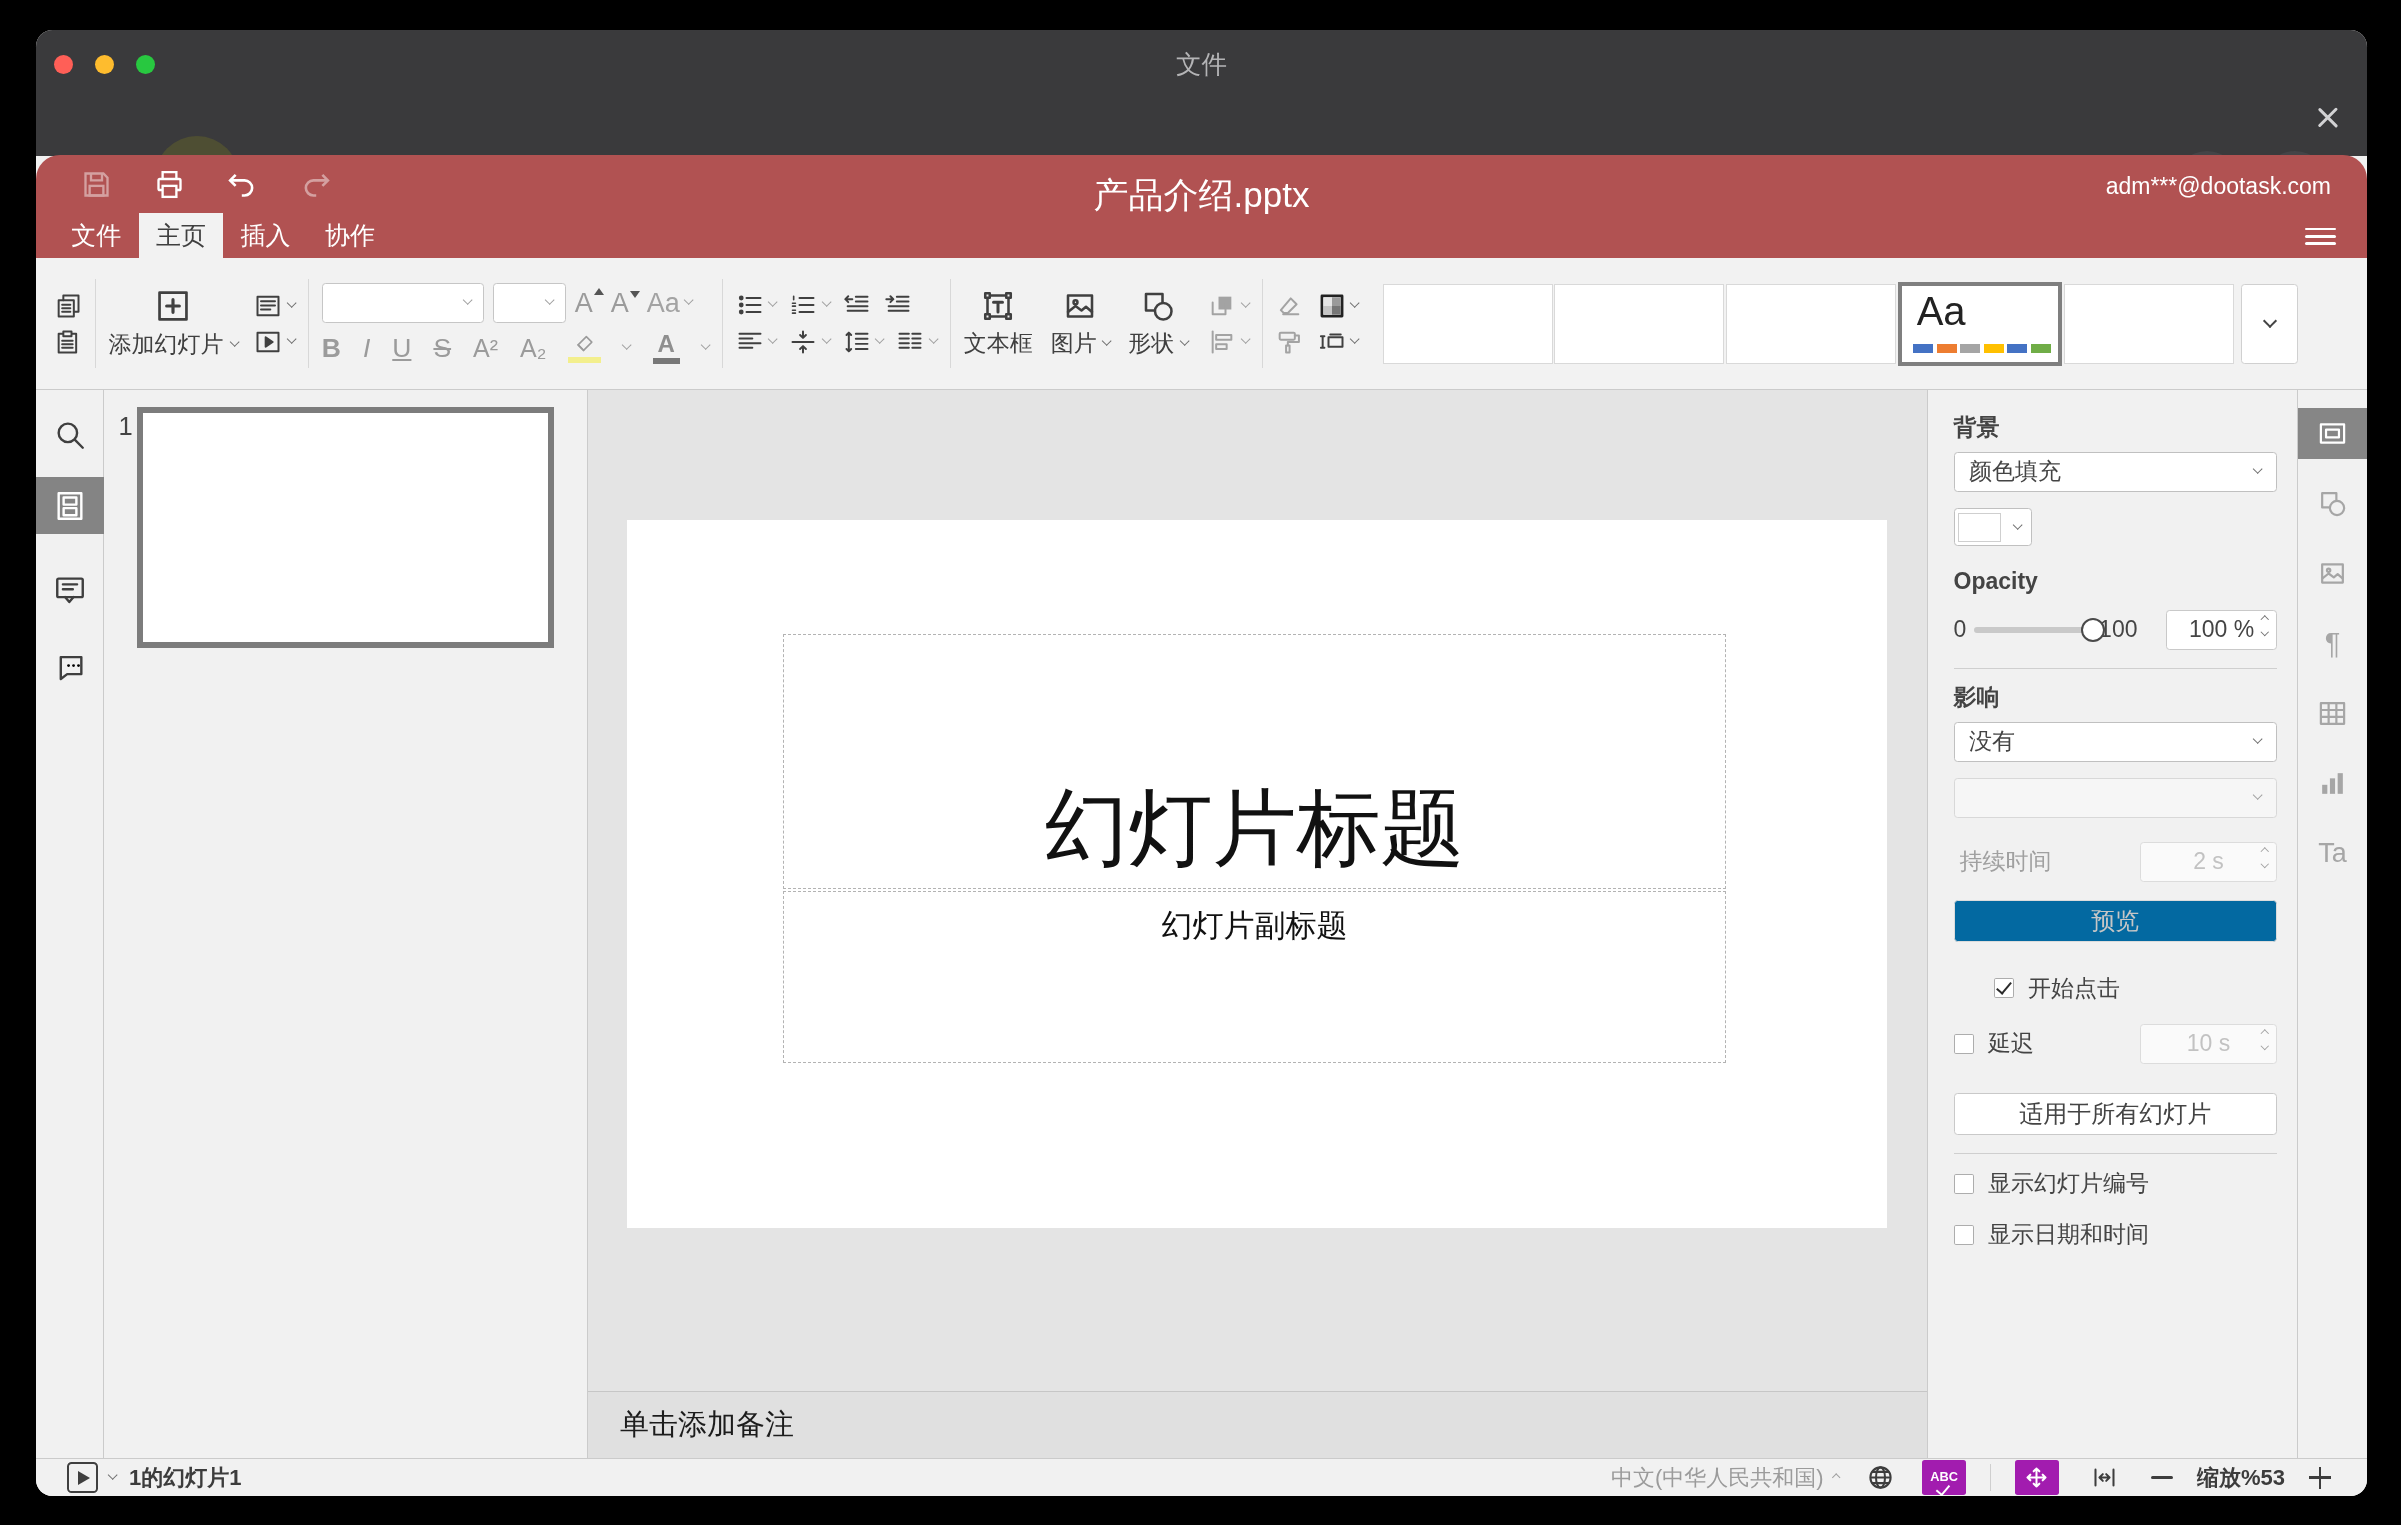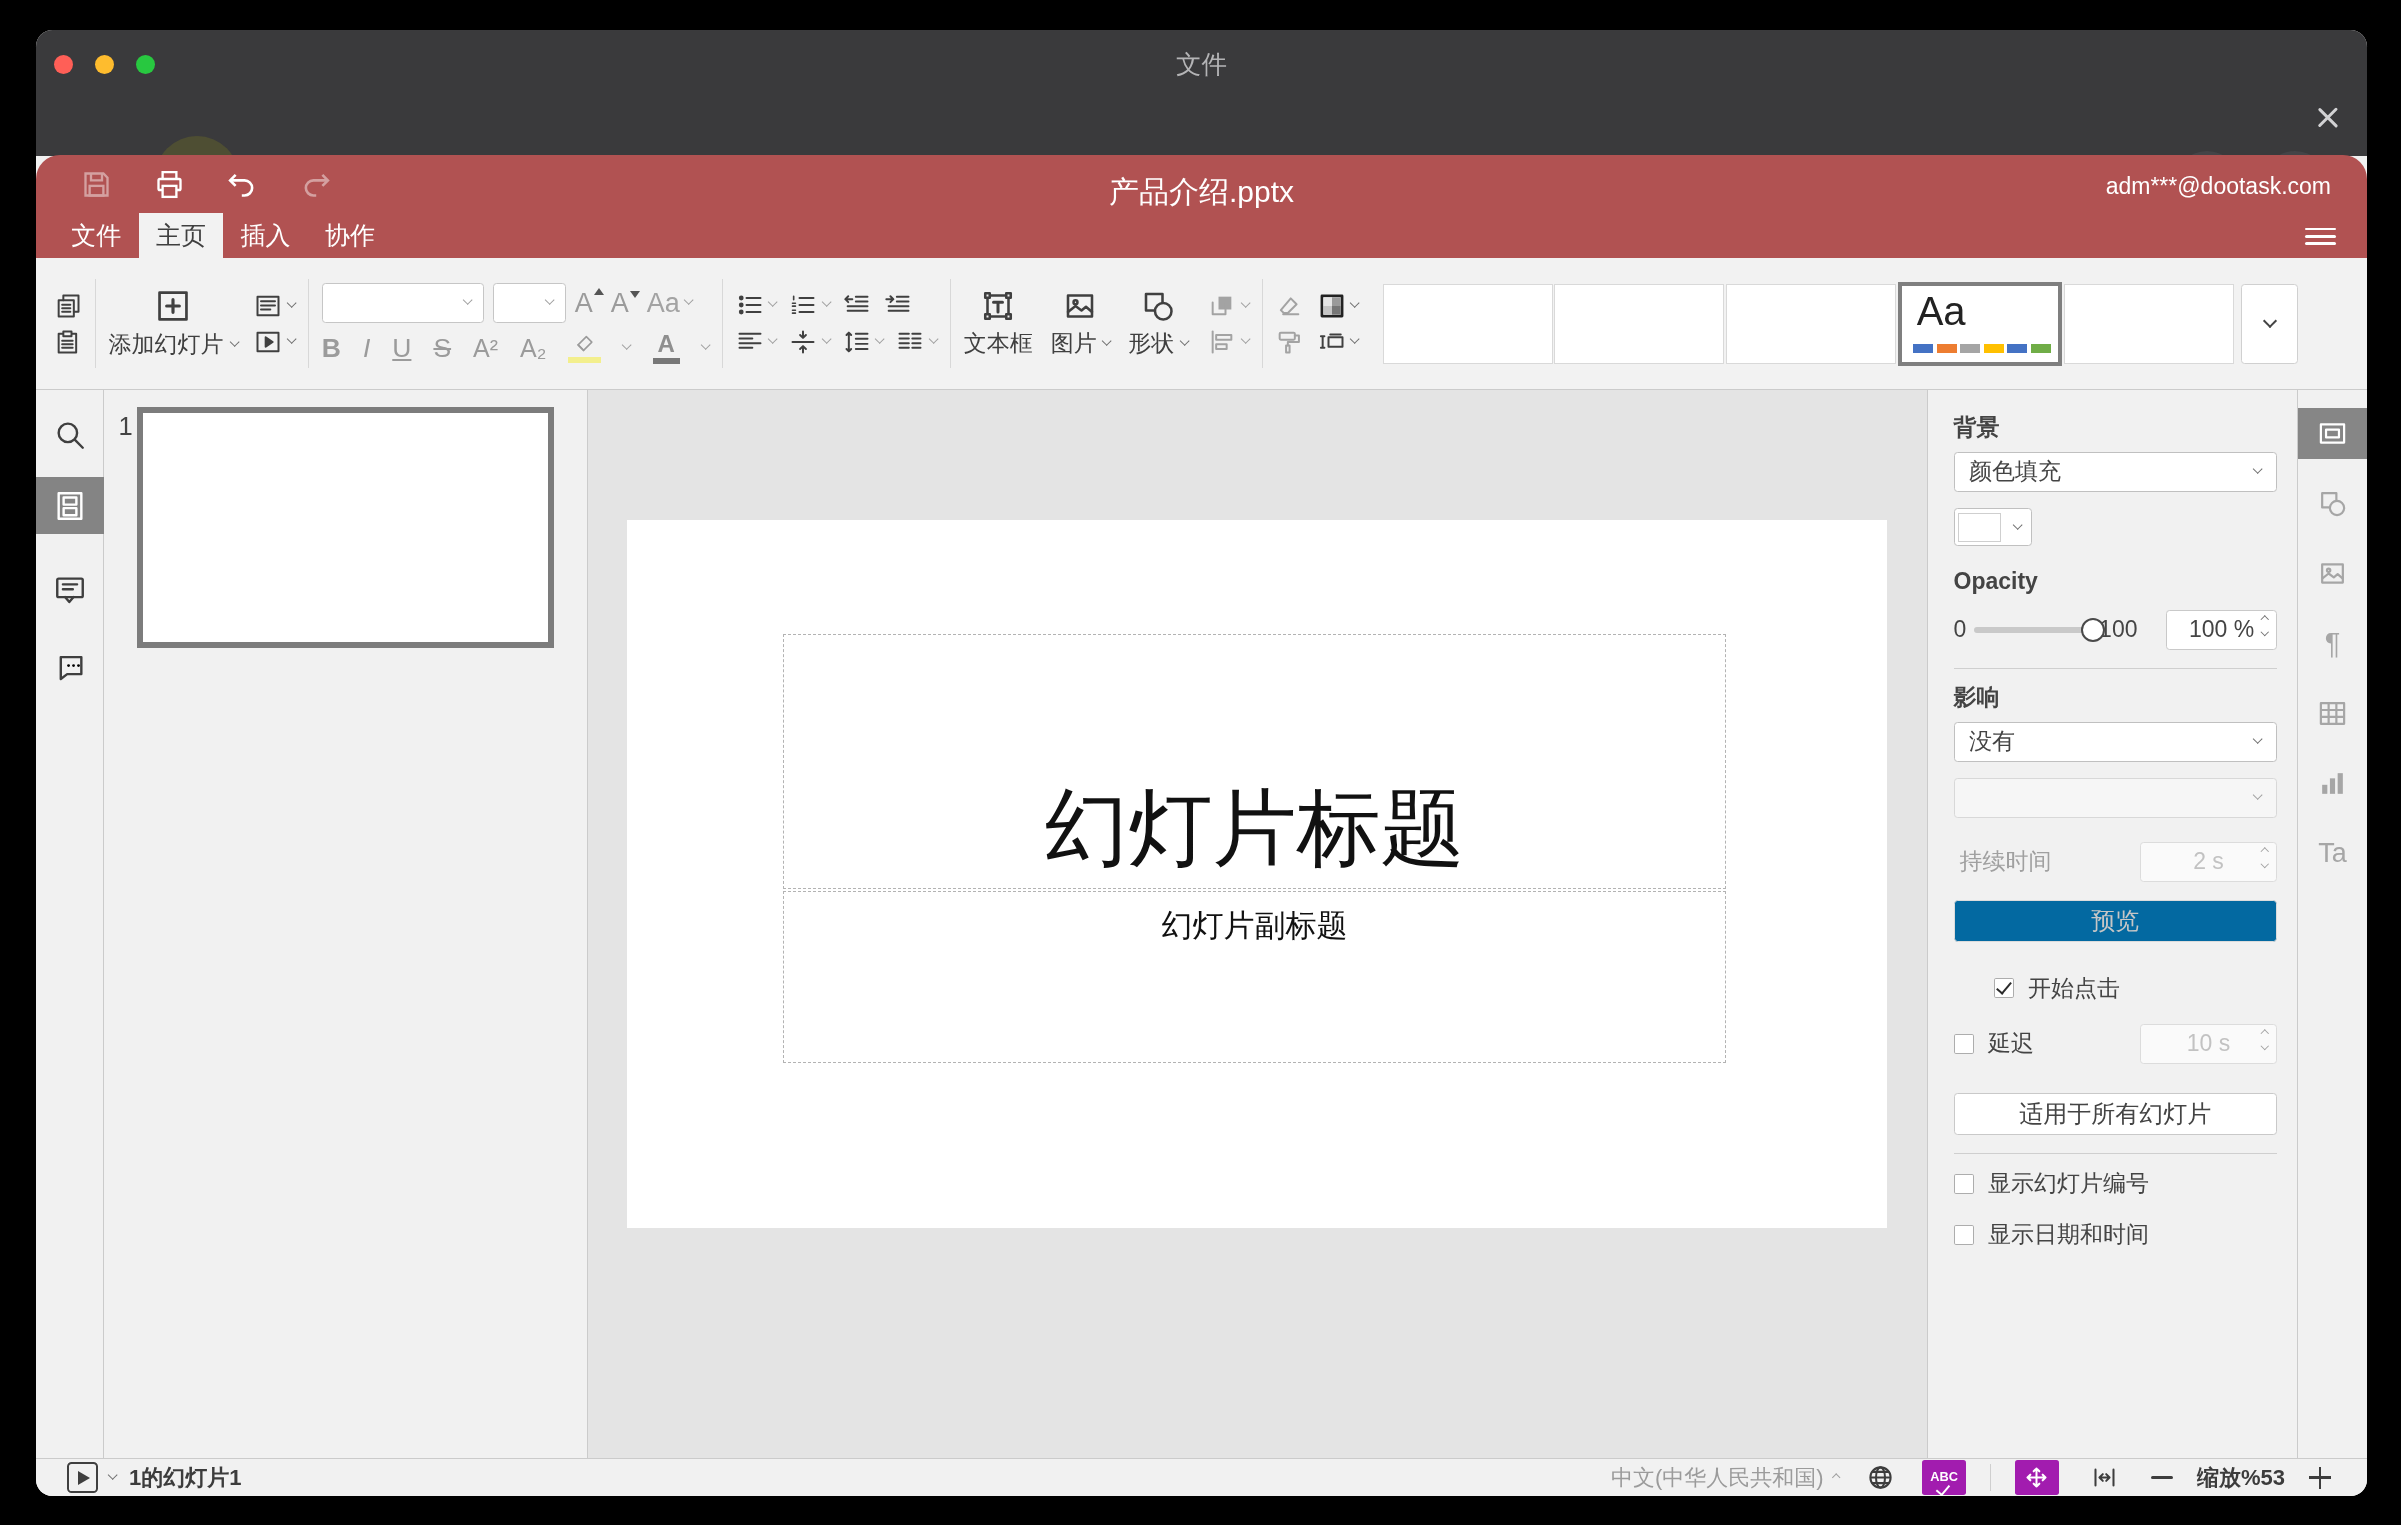--- a/index.html
+++ b/index.html
@@ -19,21 +19,21 @@
   .close-x { position:absolute; right:25.5px; top:5.5px; width:27px; height:27px; background:none; border:none; cursor:pointer; }
   .close-x span { position:absolute; left:0.9px; top:12px; width:25.5px; height:3.2px; background:#d2d2d4; border-radius:1.8px; }
   .close-x span:first-child { transform:rotate(45deg); } .close-x span:last-child { transform:rotate(-45deg); }
 
   
   .redbar { height:103px; background:#b15252; border-radius:24px 24px 0 0; position:relative; margin-top:-0.9px; flex:0 0 auto; }
   .red-top { height:58px; position:relative; display:flex; align-items:center; }
   .red-icons { display:flex; gap:40px; padding-left:44px; align-items:center; color:#fff; }
   .red-icons svg { width:33px; height:33px; }
   .dim { opacity:.45; }
-  .doc-title { position:absolute; left:0; right:0; text-align:center; color:#fff; font-size:30px; top:16.4px; }
+  .doc-title { position:absolute; left:0; right:0; text-align:center; color:#fff; font-size:35px; top:16.4px; }
   .account { position:absolute; right:36px; top:18px; color:#fff; font-size:23px; }
   .tabs { position:absolute; bottom:0; left:18px; display:flex; height:45px; }
   .tab { padding:0 17.3px; display:flex; align-items:center; color:#fff; font-size:25px; cursor:pointer; }
   .tab.active { background:#f2f2f2; color:#3f3f3f; }
   .hamburger { position:absolute; right:31px; bottom:11px; width:31px; height:24px; background:none; border:none; cursor:pointer; }
   .hamburger span { display:block; height:2.7px; background:#fff; margin:4.6px 0; border-radius:1.8px; }
 
   
   .toolbar { height:132px; background:#f2f2f2; border-bottom:0.9px solid #cbcbcb; display:flex; align-items:center; padding:0 18px; flex:0 0 auto; }
   .toolbar svg { width:28px; height:28px; stroke:currentColor; fill:none; stroke-width:1.7; stroke-linecap:round; stroke-linejoin:round; }
@@ -494,20 +494,23 @@
       <div class="canvas">
         <div class="slide">
           <div class="ph subtitle">
             <div class="txt">幻灯片副标题</div>
           </div>
           <div class="ph title">
             <div class="txt">幻灯片标题</div>
           </div>
         </div>
       </div>
+      <div class="notes">
+          <span>单击添加备注</span>
+        </div>
     </div>
 
     <div class="right-panel">
       <div class="rp-label">背景</div>
       <div class="rp-select">
           <span>颜色填充</span>
           <span class="cv"></span>
         </div>
       <div class="swatch-combo">
         <span class="swatch"></span>

